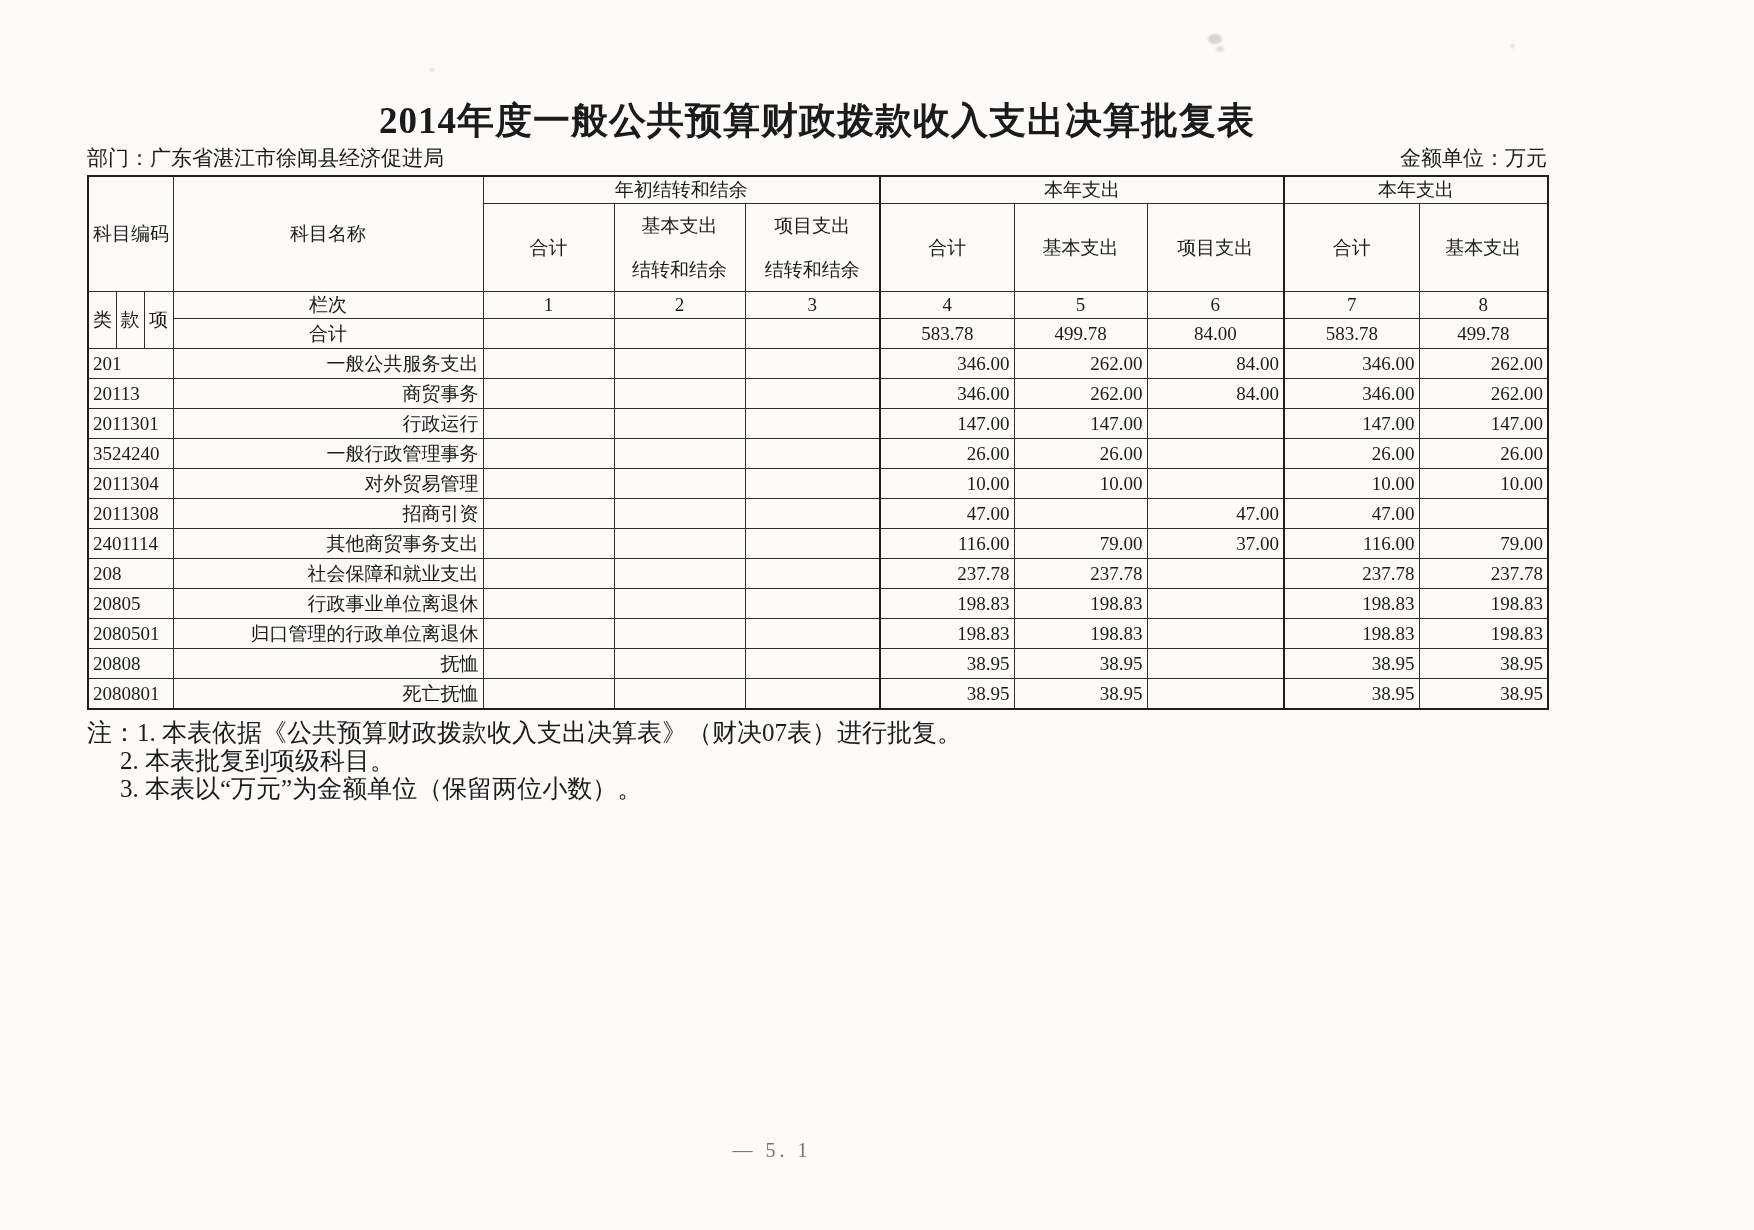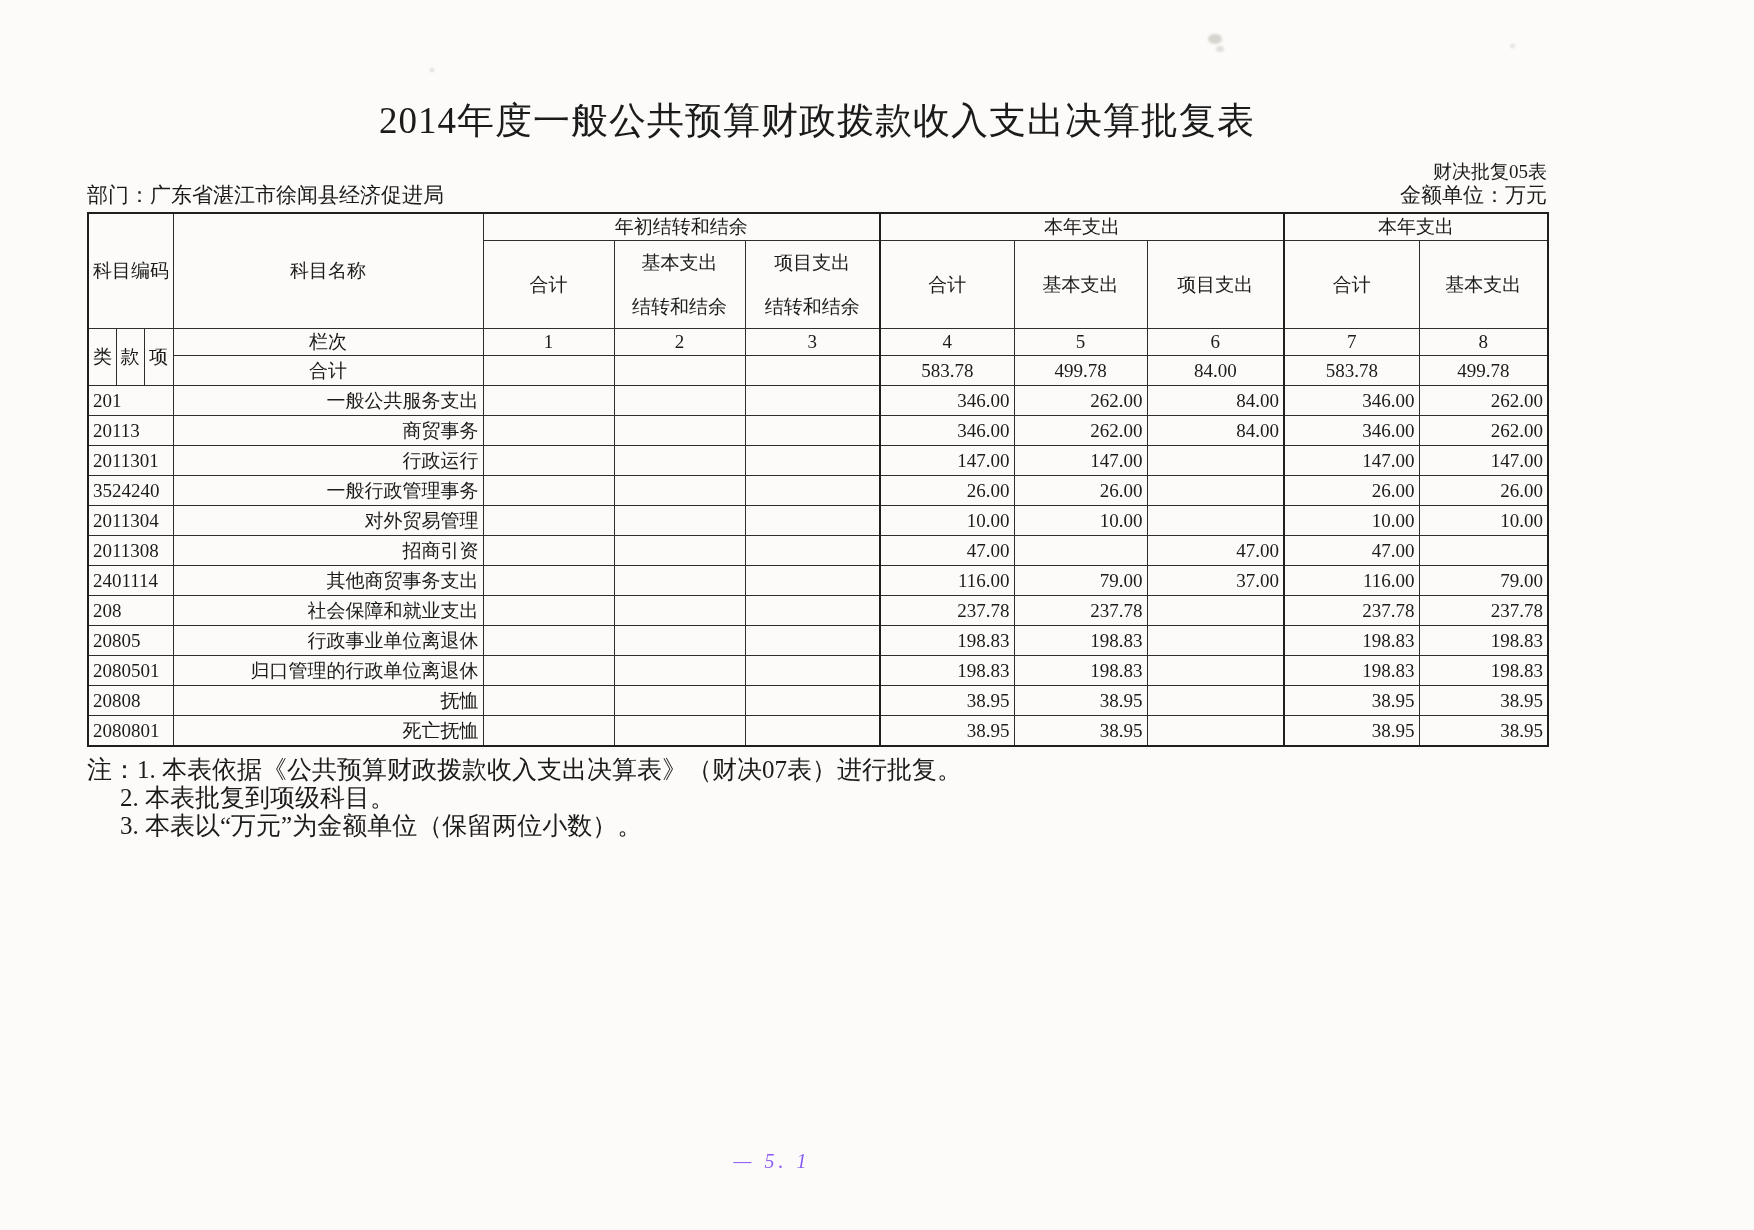--- a/index.html
+++ b/index.html
@@ -9,21 +9,21 @@
     background:#fcfbf9;
     font-family:"Liberation Serif","DejaVu Serif",serif;
     color:#1b1b1b;
     overflow:hidden;
   }
   .content{position:absolute;left:87px;top:0;width:1460px;}
   .doc-title{
     text-align:center;
     margin-top:96px;
     font-size:37px;
-    font-weight:normal;
+    font-weight:bold;
     letter-spacing:1px;
   }
   .form-code{
     text-align:right;
     font-size:19px;
     margin-top:13px;
     height:24px;
   }
   .meta-line{
     display:flex;
@@ -59,45 +59,43 @@
   .gl{border-left:2px solid #1f1f1f !important;}
   .notes{
     margin-top:9px;
     font-size:25px;
     line-height:28px;
   }
   .notes .n2{padding-left:33px;}
   .page-num{
     position:absolute;
     left:0;right:210px;
-    bottom:57px;
+    bottom:68px;
     text-align:center;
     font-size:20px;
     letter-spacing:4px;
-    color:#8b5cf6;
-    font-style:italic;
+    color:#737373;
   }
   .speck{position:absolute;background:#b9b5ae;border-radius:50%;filter:blur(1px);}
   .sp1{left:1208px;top:34px;width:14px;height:10px;opacity:.55;}
   .sp2{left:1216px;top:46px;width:8px;height:6px;opacity:.4;}
   .sp3{left:430px;top:68px;width:4px;height:4px;opacity:.5;}
   .sp4{left:1510px;top:44px;width:5px;height:4px;opacity:.4;}
 </style>
 </head>
 <body>
 
 <div class="sheet">
   <div class="speck sp1"></div>
   <div class="speck sp2"></div>
   <div class="speck sp3"></div>
   <div class="speck sp4"></div>
 
   <div class="content">
     <div class="doc-title">2014年度一般公共预算财政拨款收入支出决算批复表</div>
-    <div class="form-code">财决批复05表</div>
     <div class="meta-line">
       <span>部门：广东省湛江市徐闻县经济促进局</span>
       <span>金额单位：万元</span>
     </div>
 
     <table class="fin">
       <colgroup>
         <col style="width:28px">
           <col style="width:28px">
           <col style="width:29px">

